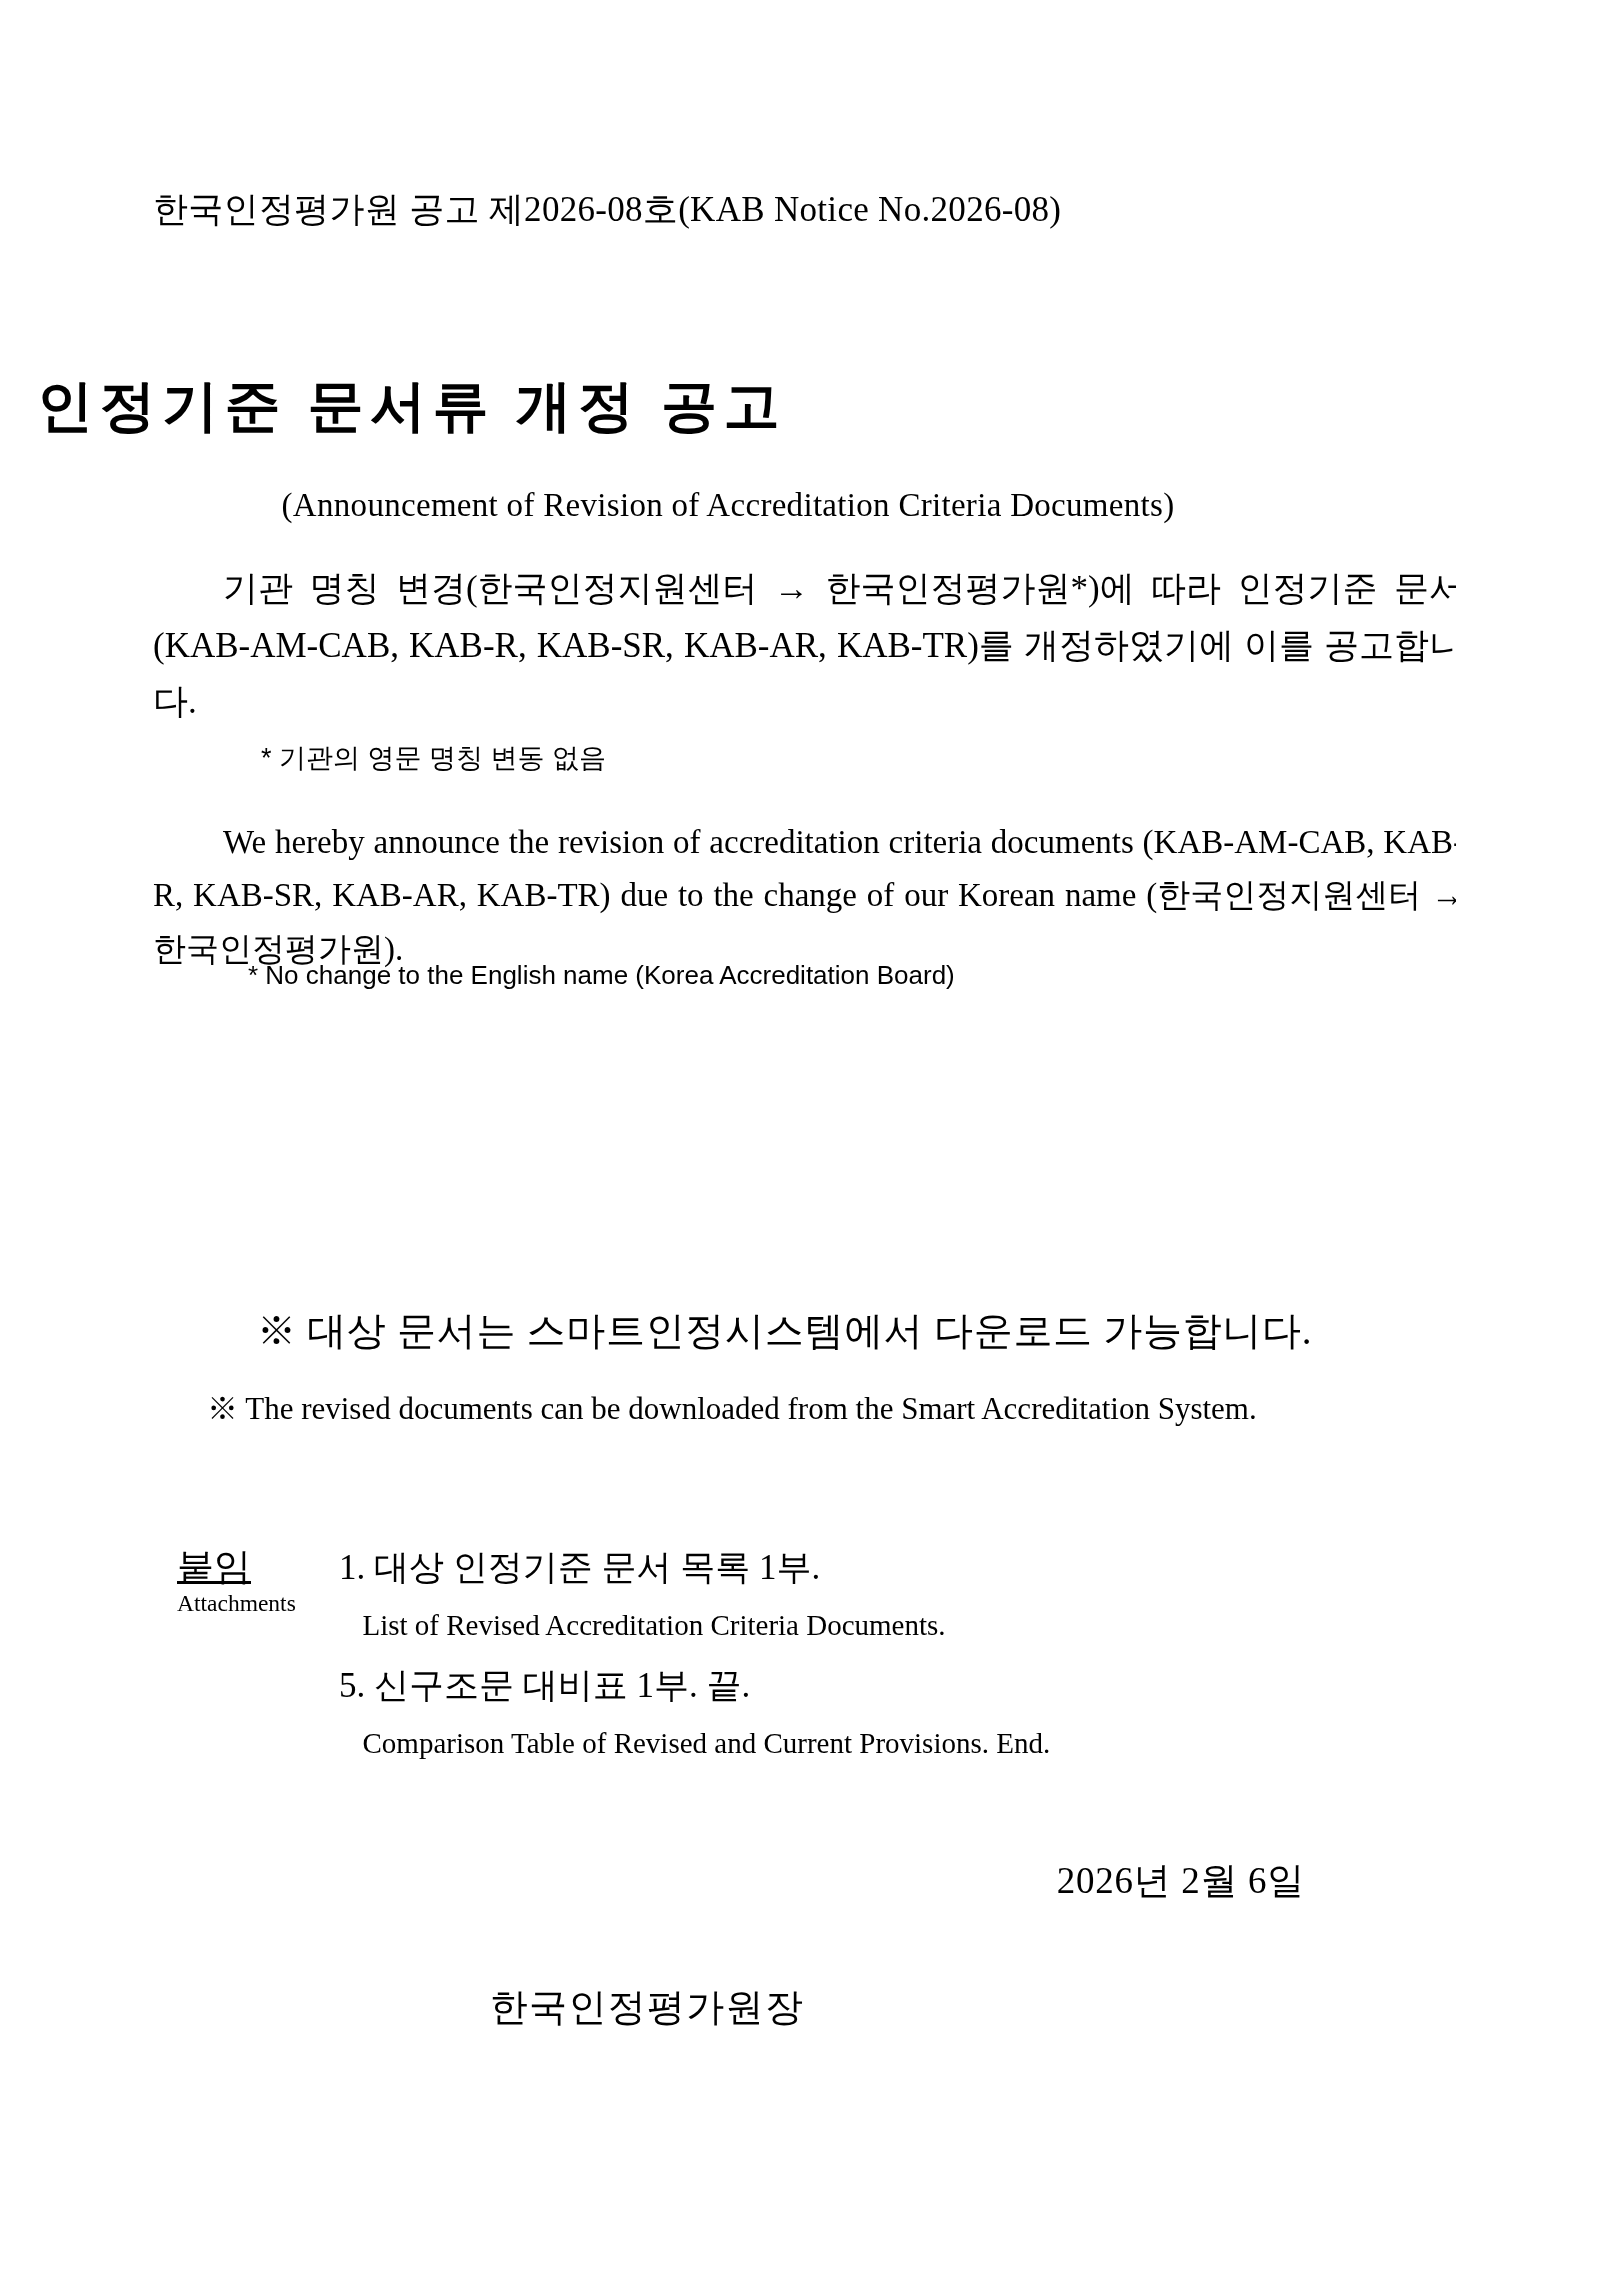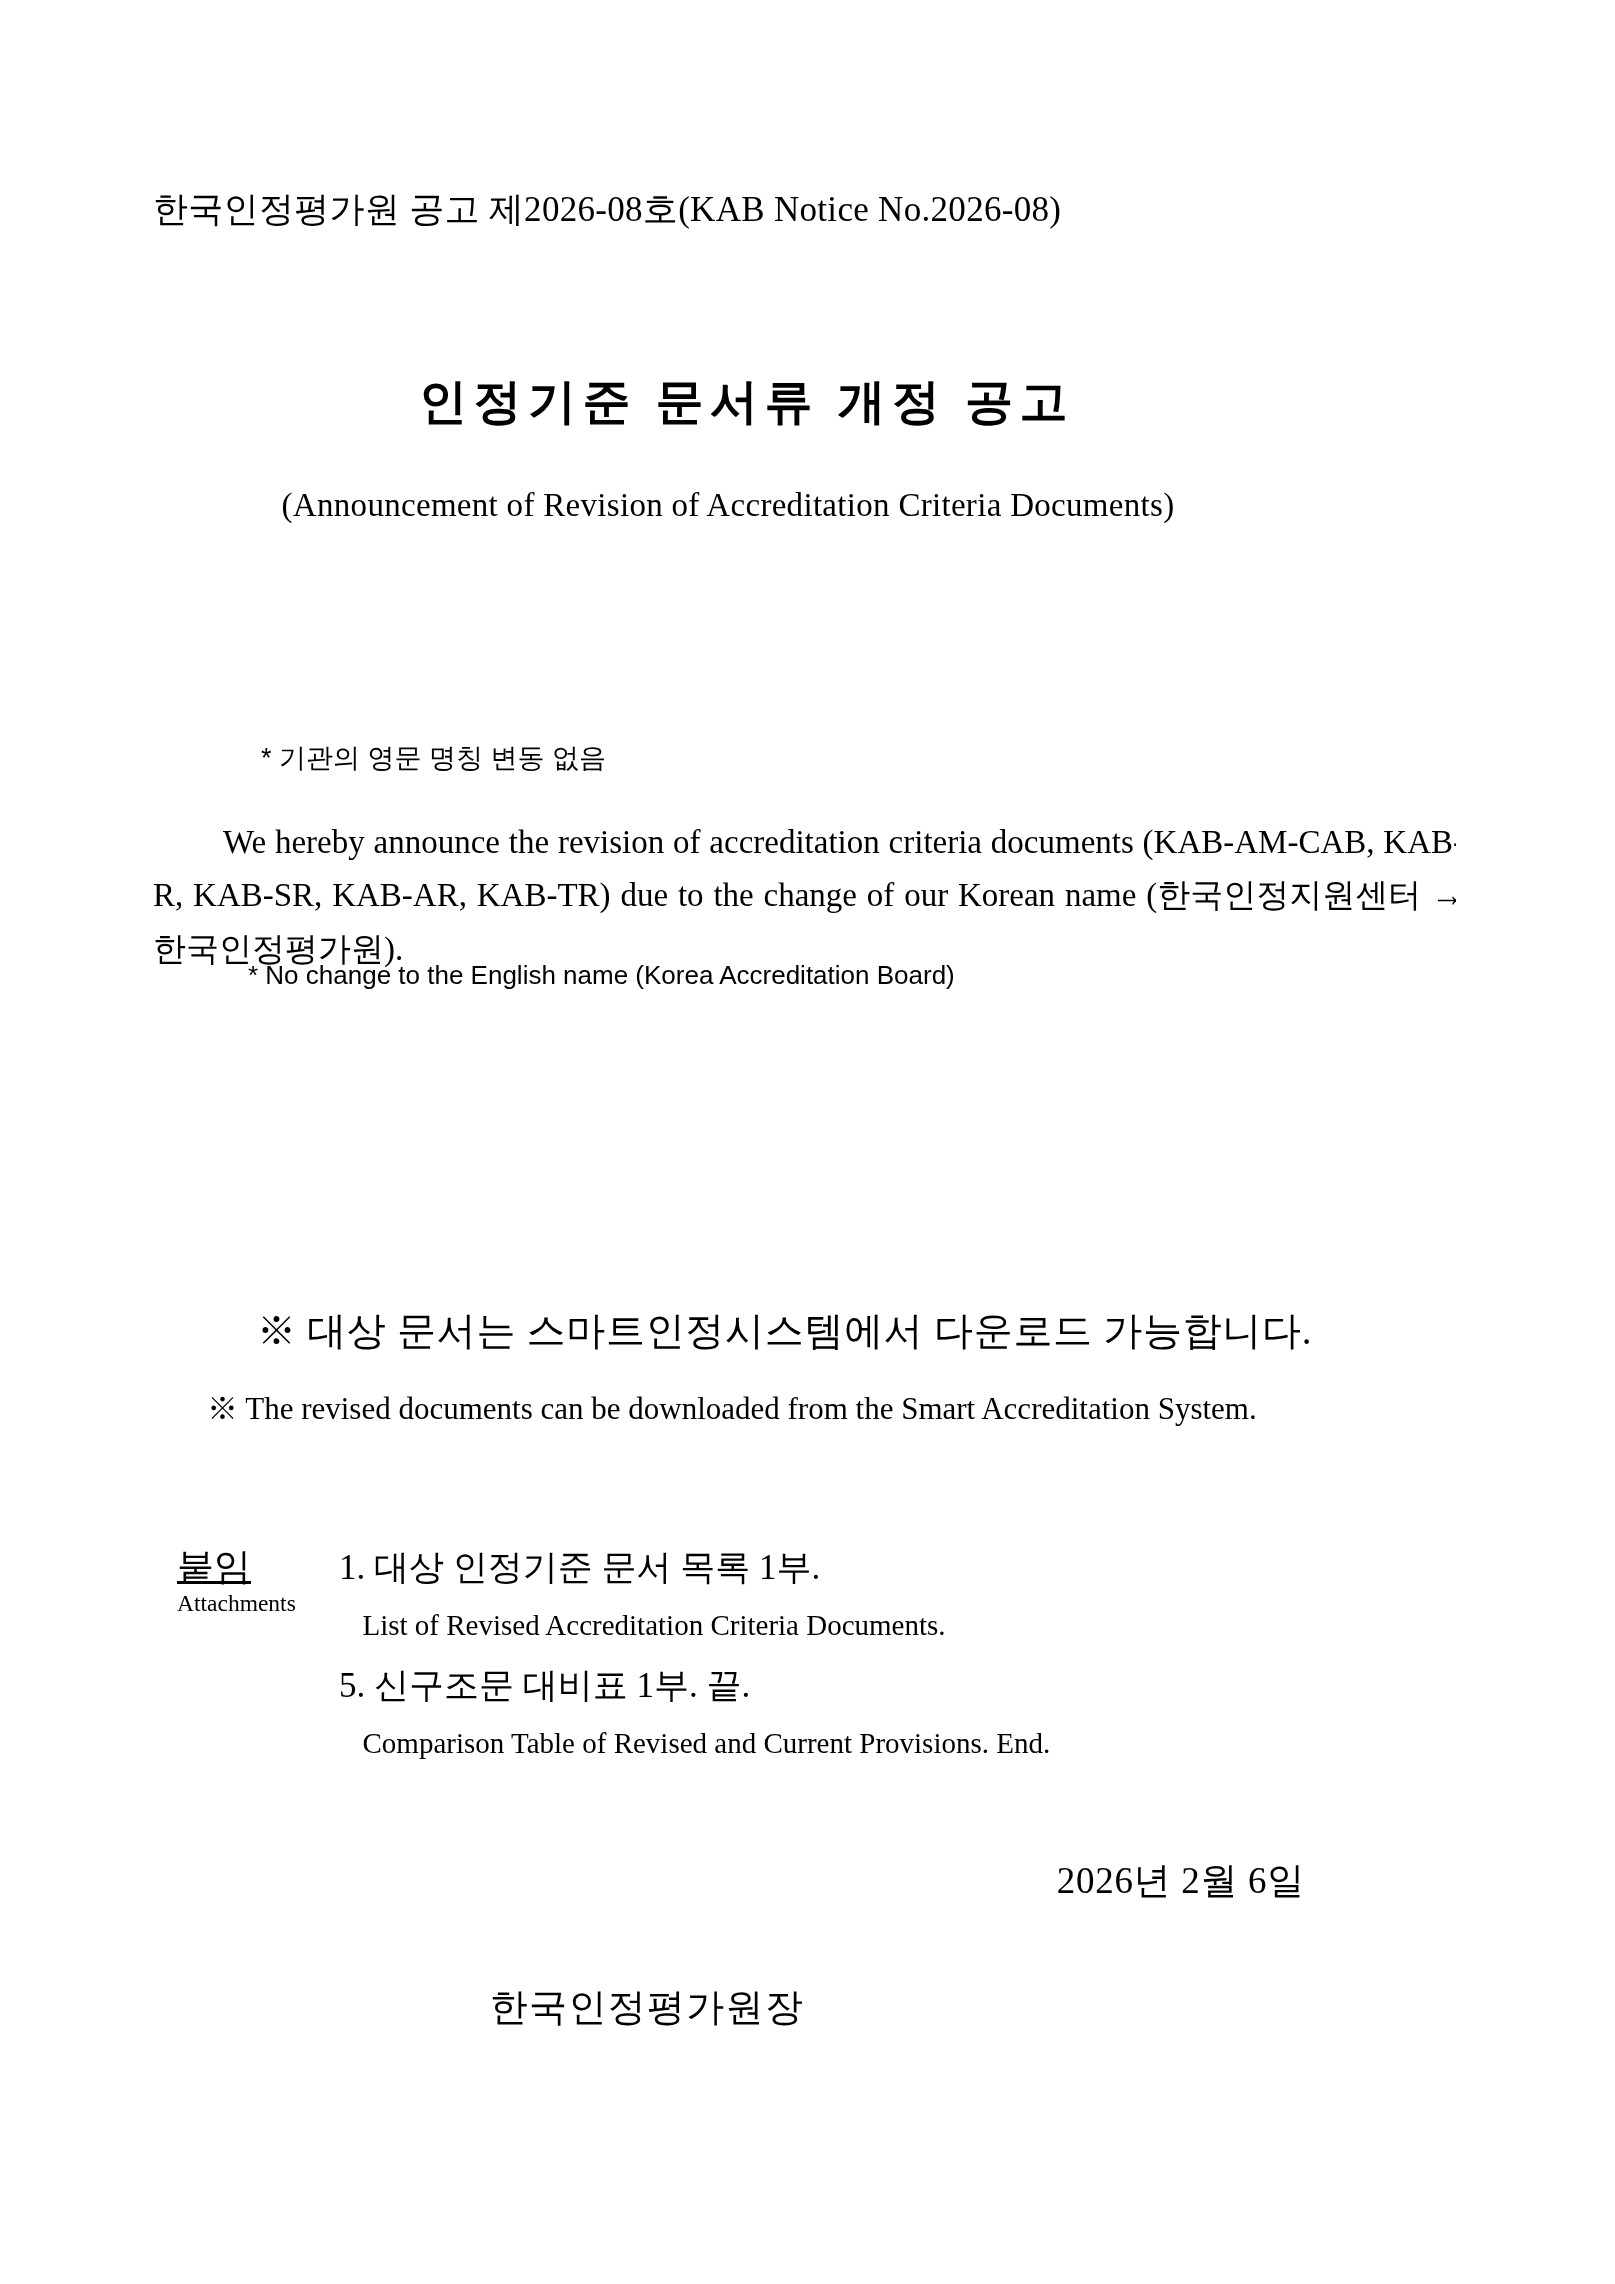--- a/index.html
+++ b/index.html
@@ -40,22 +40,22 @@
     font-size: 35px;
     letter-spacing: 0.3px;
     line-height: 1.25;
   }
 
   
   .doc-title {
     left: 0;
     right: 0;
     top: 373px;
-    text-align: center;
-    font-size: 48px;
+    text-align: left;
+    font-size: 56px;
     font-weight: 700;
     letter-spacing: 6.5px;
     line-height: 1.2;
     padding-left: 37px;
   }
   .doc-subtitle {
     left: 0;
     right: 0;
     top: 450px;
     text-align: center;
@@ -172,20 +172,21 @@
 <body>
 
 <div class="page">
 
   <div class="blk notice-no">한국인정평가원 공고 제2026-08호(KAB Notice No.2026-08)</div>
 
   <div class="blk doc-title">인정기준 문서류 개정 공고</div>
 
   <div class="blk doc-subtitle">(Announcement of Revision of Accreditation Criteria Documents)</div>
 
+  <div class="blk para para-ko"><span class="ind"></span><span>기관 명칭 변경(한국인정지원센터 → 한국인정평가원*)에 따라 인정기준 문서(KAB-AM-CAB, KAB-R, KAB-SR, KAB-AR, KAB-TR)를 개정하였기에 이를 공고합니다.</span></div>
 
   <div class="blk note-sans note-ko-star">* 기관의 영문 명칭 변동 없음</div>
 
   <div class="blk note-sans note-en-star">* No change to the English name (Korea Accreditation Board)</div>
 
   <div class="blk para para-en"><span class="ind"></span><span>We hereby announce the revision of accreditation criteria documents (KAB-AM-CAB, KAB-R, KAB-SR, KAB-AR, KAB-TR) due to the change of our Korean name (한국인정지원센터 → 한국인정평가원).</span></div>
 
   <div class="blk mark-ko">※ 대상 문서는 스마트인정시스템에서 다운로드 가능합니다.</div>
 
   <div class="blk mark-en">※ The revised documents can be downloaded from the Smart Accreditation System.</div>

